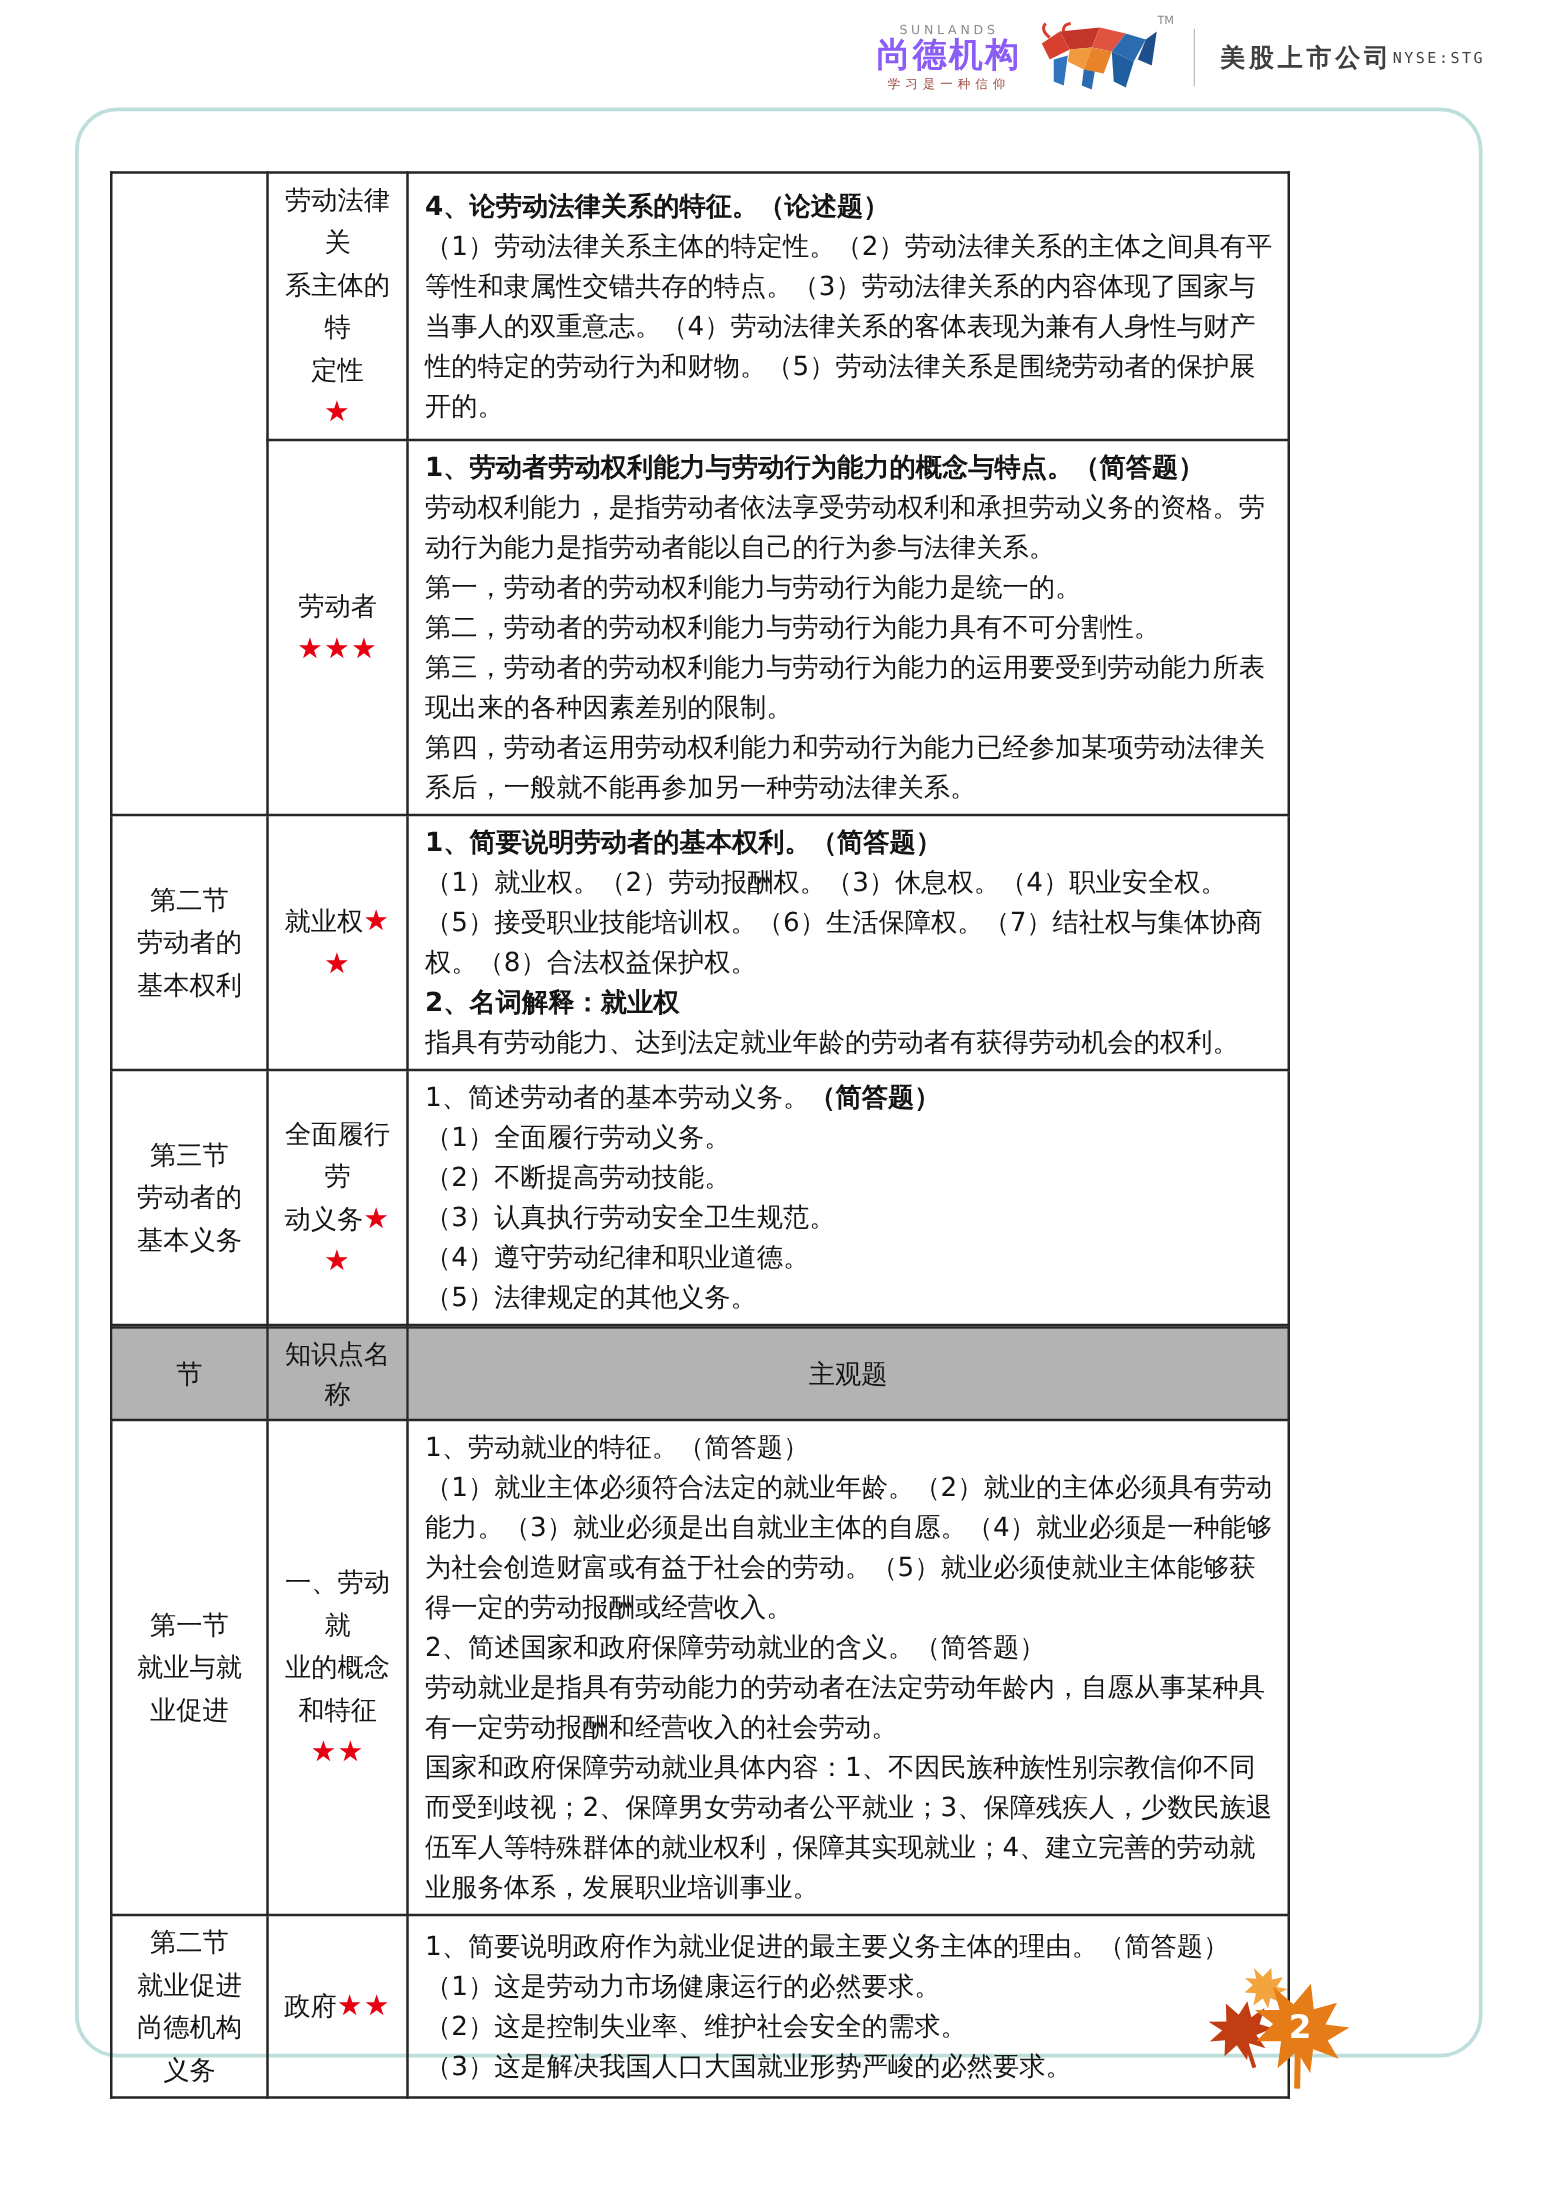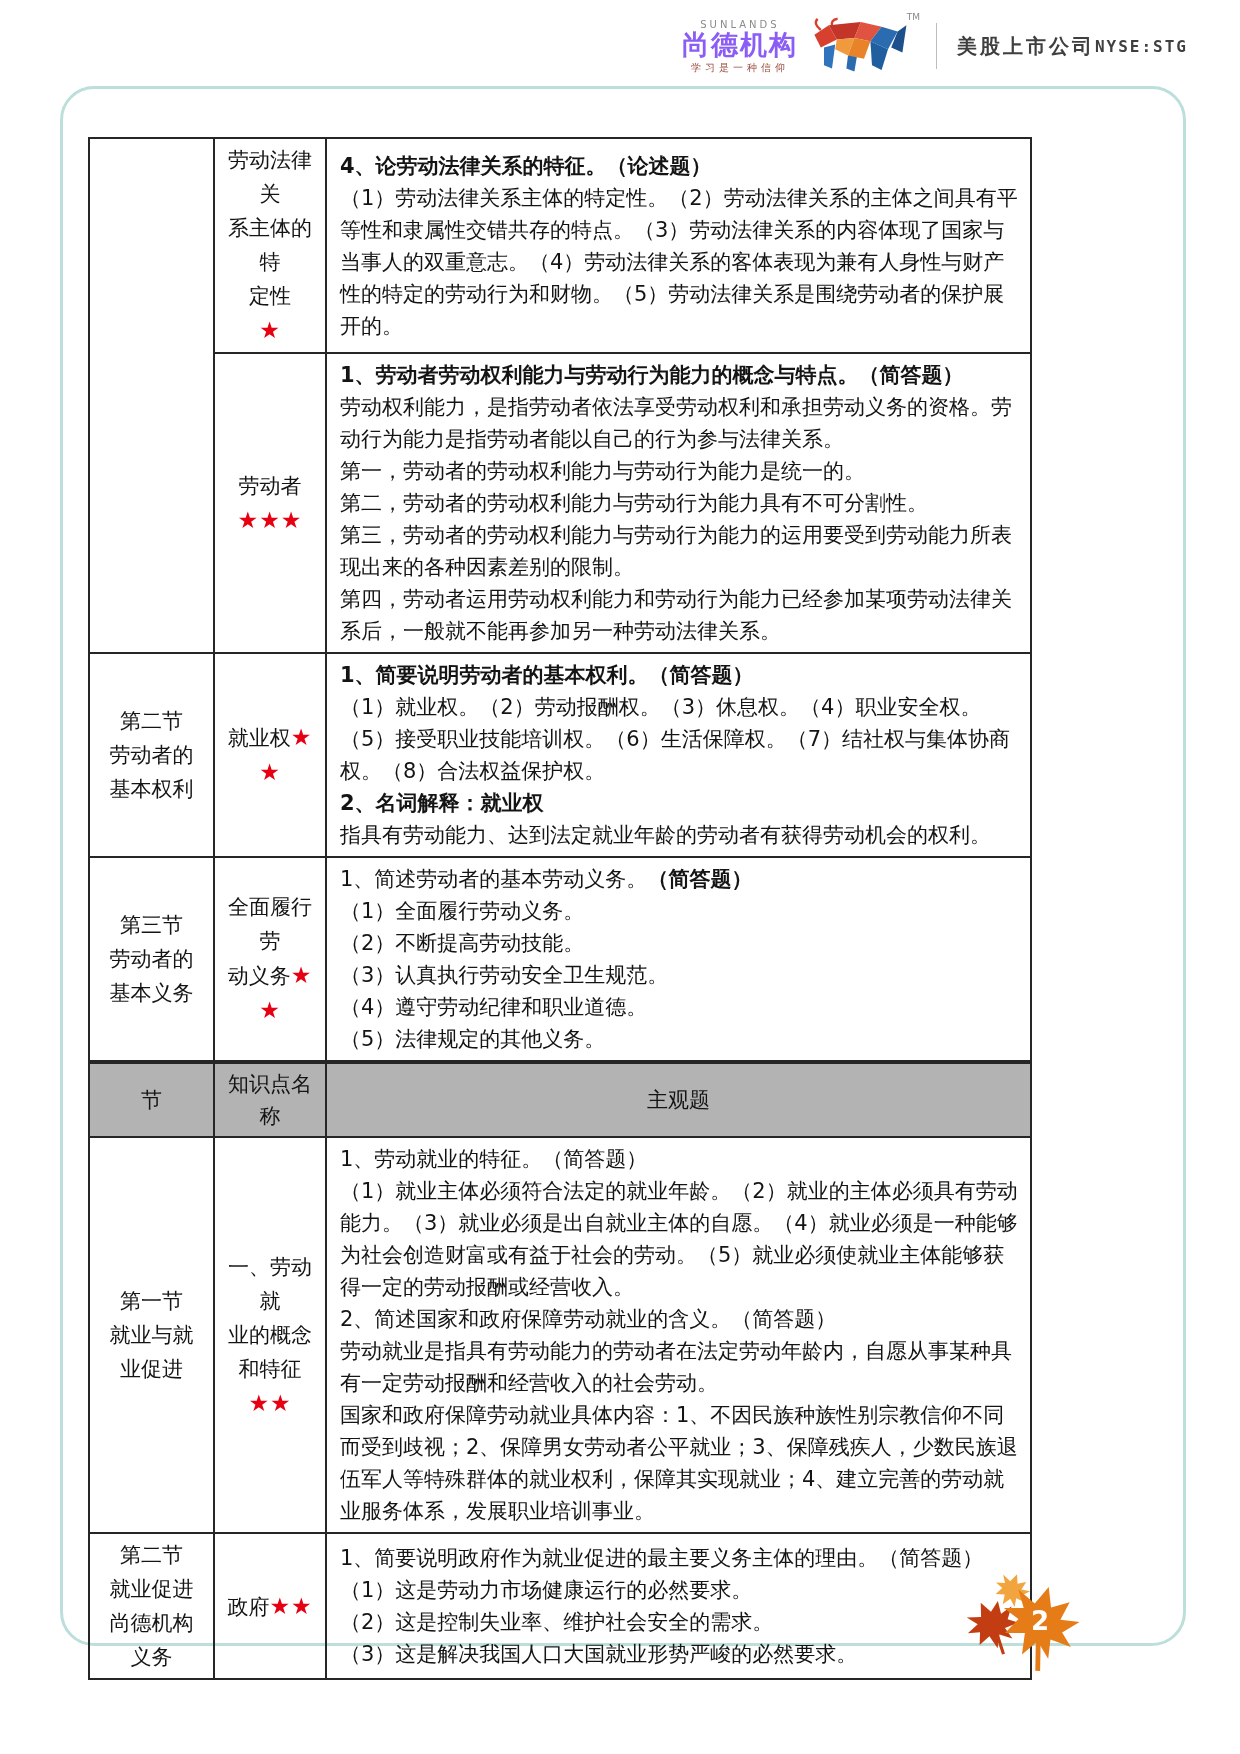--- a/index.html
+++ b/index.html
@@ -10,21 +10,21 @@
   .brand{position:absolute;top:16px;right:52px;display:flex;align-items:center;gap:10px;}
   .wordmark{display:flex;flex-direction:column;align-items:center;line-height:1.1;}
   .wordmark .en{font-size:10px;letter-spacing:3px;color:#8a8a8a;}
   .wordmark .cn{font-size:27px;font-weight:bold;color:#8b5cf6;letter-spacing:2px;}
   .wordmark .slogan{font-size:10px;letter-spacing:4px;color:#9a4b3e;margin-top:2px;}
   .bullwrap{position:relative;width:104px;height:60px;}
   .tm{position:absolute;top:-4px;right:-8px;font-size:9px;color:#8a8a8a;}
   .vdiv{width:1px;height:46px;background:#bdbdbd;margin:0 10px 0 14px;}
   .listing{display:flex;flex-direction:row;justify-content:center;color:#3f3f3f;}
   .listing .l1{font-size:20px;font-weight:600;letter-spacing:3px;line-height:27px;}
-  .listing .l2{font-size:16px;font-weight:700;letter-spacing:2px;line-height:27px;
+  .listing .l2{font-size:12px;font-weight:400;letter-spacing:2px;line-height:27px;
                font-family:"DejaVu Sans Mono",monospace;}
 
   
   .frame{position:absolute;left:60px;top:86px;width:1120px;height:1554px;
          border:3px solid #bcdfdb;border-radius:34px;}
 
   
   .content{position:absolute;left:88px;top:137px;width:942px;border-radius:15px;}
   table{border-collapse:collapse;table-layout:fixed;width:942px;font-size:21px;}
   td,th{border:2px solid #262626;vertical-align:middle;overflow:hidden;}

